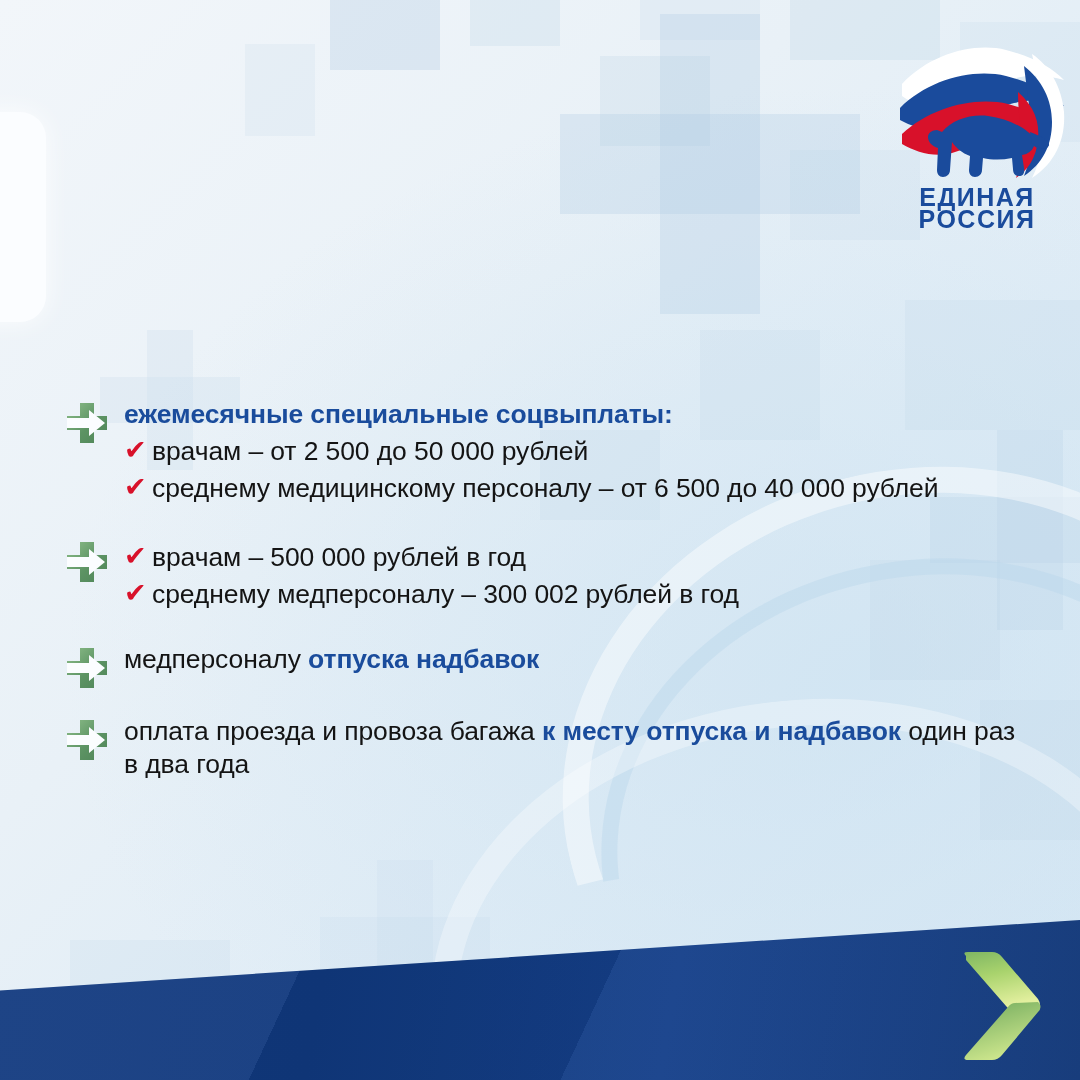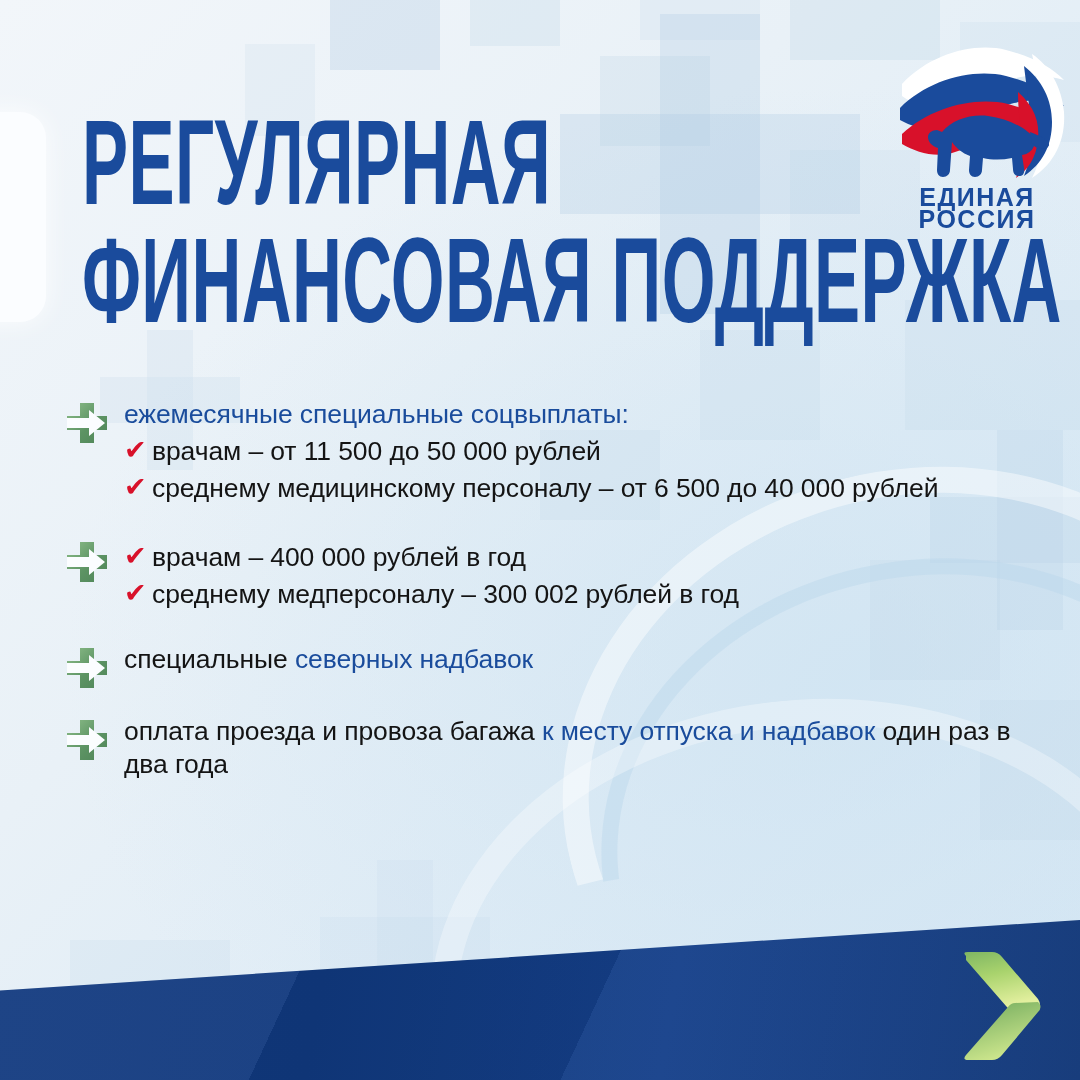--- a/index.html
+++ b/index.html
@@ -49,21 +49,21 @@
   
   .content{position:absolute;left:64px;top:398px;width:960px;}
   .block{position:relative;display:flex;align-items:flex-start;margin-bottom:16px;}
   .bullet-ico{flex:0 0 54px;width:54px;height:54px;margin-top:2px;}
   .bullet-ico svg{display:block;width:46px;height:46px;}
   .btext{flex:1 1 auto;padding-left:6px;}
   .lead{
     font-size:26.5px;line-height:1.26;color:#141414;font-weight:400;
     letter-spacing:-.1px;
   }
-  .blue{color:#1a4c9c;font-weight:400;}
+  .blue{color:#1a4c9c;font-weight:700;}
 
   .checks{margin-top:2px;list-style:none;padding:0;}
   .chk{display:flex;align-items:flex-start;margin-top:4px;}
   .chk .tick{flex:0 0 28px;color:#d8112a;font-size:27px;line-height:1.12;font-weight:700;}
   .chk .ctext{flex:1 1 auto;font-size:26.5px;line-height:1.24;color:#141414;letter-spacing:-.1px;}
 
   
   .band{
     position:absolute;left:0;bottom:0;width:1080px;height:160px;
     background:linear-gradient(100deg,#123a80 0%,#10387d 30%,#15408a 62%,#0f3577 100%);
@@ -113,24 +113,20 @@
       <i class="h"></i>
       <i class="v"></i>
     </div>
 
   <div class="swoosh" style="left:560px;top:470px;width:660px;height:560px;transform:rotate(-14deg);clip-path:inset(0 0 46% 0);"></div>
   <div class="swoosh2" style="left:600px;top:560px;width:620px;height:520px;transform:rotate(-10deg);clip-path:inset(0 0 52% 0);"></div>
   <div class="swoosh" style="left:430px;top:700px;width:700px;height:520px;transform:rotate(-6deg);clip-path:inset(0 0 60% 0);opacity:.7"></div>
 
   <div class="left-tab"></div>
 
-  <div class="headline">
-    <div class="hl-line hl1">РЕГУЛЯРНАЯ</div>
-    <div class="hl-line hl2">ФИНАНСОВАЯ ПОДДЕРЖКА</div>
-  </div>
 
   <div class="logo">
     <svg viewBox="0 0 190 195" xmlns="http://www.w3.org/2000/svg" aria-hidden="true">
 
       <path d="M20 48 C48 18 92 6 124 14 C152 21 170 32 182 44 C168 40 150 38 134 42 C112 47 92 58 74 66 C56 74 36 72 20 60 Z" fill="#ffffff"></path>
       <path d="M18 72 C46 44 90 32 124 40 C152 47 170 58 182 70 C166 65 148 63 132 67 C110 72 90 83 72 90 C54 97 34 93 18 84 Z" fill="#1a4b9c"></path>
       <path d="M20 98 C48 72 92 60 126 68 C152 75 170 86 180 98 C164 93 146 91 130 95 C108 101 88 112 70 117 C52 122 34 116 20 108 Z" fill="#d8112a"></path>
       <path d="M150 18 C168 30 180 52 182 76 C184 104 172 128 150 142 C160 122 164 100 160 80 C157 58 154 36 150 18 Z" fill="#ffffff"></path>
       <path d="M142 30 C160 44 170 64 170 86 C170 110 160 128 142 140 C150 120 152 100 149 82 C146 62 144 46 142 30 Z" fill="#1a4b9c"></path>
       <path d="M136 56 C152 70 158 86 156 104 C154 122 146 134 134 142 C140 126 141 110 139 96 C137 80 136 68 136 56 Z" fill="#d8112a"></path>
@@ -158,21 +154,21 @@
   </defs>
   <path d="M16 3 h14 v13 h13 v14 h-13 v13 h-14 v-13 h-13 v-14 h13 z" fill="url(#gx)"></path>
   <path d="M3 18 h22 v-8 l16 13 l-16 13 v-8 h-22 z" fill="#fbfdff"></path>
 </svg>
         </div>
         <div class="btext">
           <div class="lead"><span class="blue">ежемесячные специальные соцвыплаты:</span></div>
           <ul class="checks">
             <li class="chk">
               <span class="tick">✔</span>
-              <span class="ctext">врачам – от 11 500 до 50 000 рублей</span>
+              <span class="ctext">врачам – от 2 500 до 50 000 рублей</span>
             </li>
             <li class="chk">
               <span class="tick">✔</span>
               <span class="ctext">среднему медицинскому персоналу – от 6 500 до 40 000 рублей</span>
             </li>
           </ul>
         </div>
       </div>
       <div class="block">
         <div class="bullet-ico">
@@ -185,21 +181,21 @@
     </linearGradient>
   </defs>
   <path d="M16 3 h14 v13 h13 v14 h-13 v13 h-14 v-13 h-13 v-14 h13 z" fill="url(#gx)"></path>
   <path d="M3 18 h22 v-8 l16 13 l-16 13 v-8 h-22 z" fill="#fbfdff"></path>
 </svg>
         </div>
         <div class="btext">
           <ul class="checks">
             <li class="chk">
               <span class="tick">✔</span>
-              <span class="ctext">врачам – 400 000 рублей в год</span>
+              <span class="ctext">врачам – 500 000 рублей в год</span>
             </li>
             <li class="chk">
               <span class="tick">✔</span>
               <span class="ctext">среднему медперсоналу – 300 002 рублей в год</span>
             </li>
           </ul>
         </div>
       </div>
       <div class="block">
         <div class="bullet-ico">
@@ -209,21 +205,21 @@
       <stop offset="0%" stop-color="#8fbf8b"></stop>
       <stop offset="55%" stop-color="#5d9464"></stop>
       <stop offset="100%" stop-color="#4e8457"></stop>
     </linearGradient>
   </defs>
   <path d="M16 3 h14 v13 h13 v14 h-13 v13 h-14 v-13 h-13 v-14 h13 z" fill="url(#gx)"></path>
   <path d="M3 18 h22 v-8 l16 13 l-16 13 v-8 h-22 z" fill="#fbfdff"></path>
 </svg>
         </div>
         <div class="btext">
-          <div class="lead"><span>специальные </span><span class="blue">северных надбавок</span></div>
+          <div class="lead"><span>медперсоналу </span><span class="blue">отпуска надбавок</span></div>
         </div>
       </div>
       <div class="block">
         <div class="bullet-ico">
 <svg viewBox="0 0 46 46" xmlns="http://www.w3.org/2000/svg" aria-hidden="true">
   <defs>
     <linearGradient id="gx" x1="0" y1="0" x2="1" y2="1">
       <stop offset="0%" stop-color="#8fbf8b"></stop>
       <stop offset="55%" stop-color="#5d9464"></stop>
       <stop offset="100%" stop-color="#4e8457"></stop>

